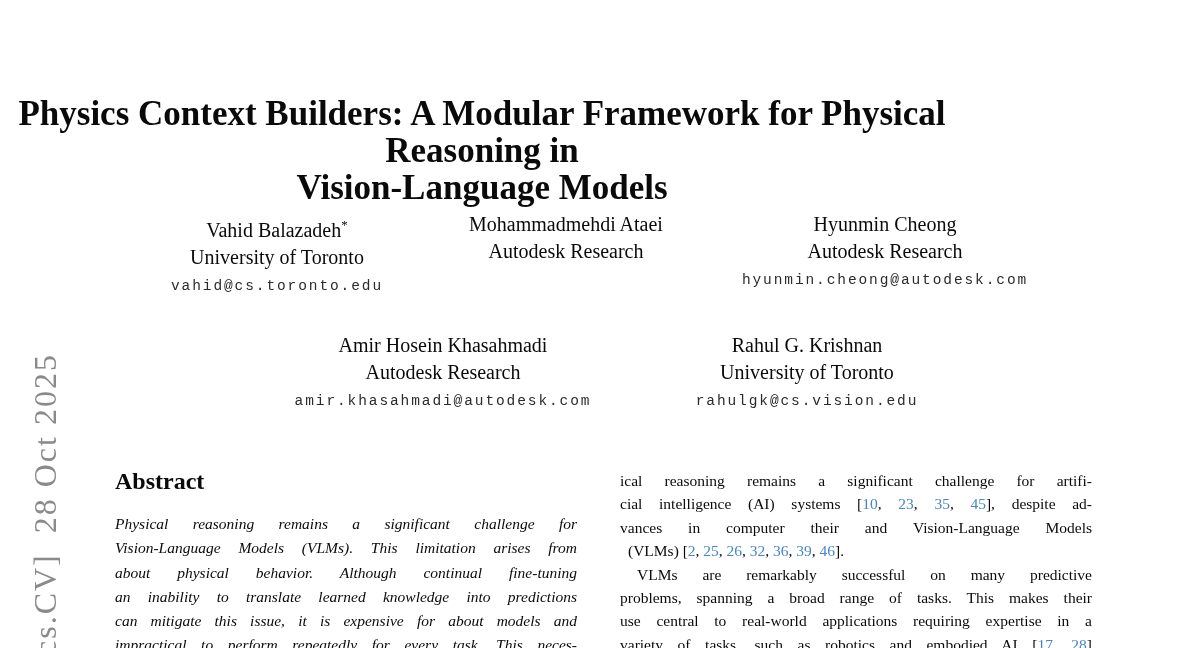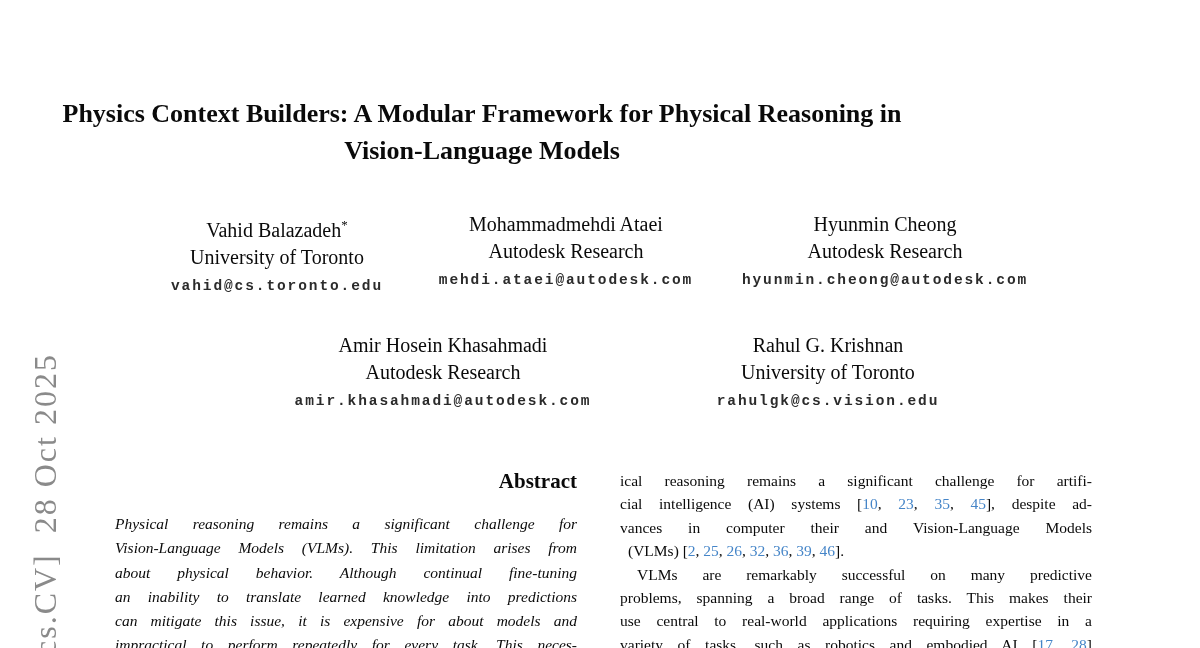--- a/index.html
+++ b/index.html
@@ -29,60 +29,59 @@
     font-family: "Liberation Serif", serif;
   }
 
   
   .title {
     position: absolute;
     top: 95px;
     left: 0;
     width: 964px;
     text-align: center;
-    font-size: 26px;
+    font-size: 35px;
     font-weight: bold;
     line-height: 37px;
   }
   .title-line { display: block; }
 
   
   .author {
     position: absolute;
     text-align: center;
     transform: translateX(-50%);
     white-space: nowrap;
   }
   .row1 { top: 211px; }
   .row2 { top: 332px; }
   .a1 { left: 277px; }
   .a2 { left: 566px; }
   .a3 { left: 885px; }
   .a4 { left: 443px; }
-  .a5 { left: 828px; }
+  .a5 { left: 807px; }
   .author-name, .author-affil { font-size: 20px; line-height: 27px; }
   .author-name sup { font-size: 13px; }
   .author-email {
     margin-top: 7px;
     font-family: "Liberation Mono", monospace;
     font-size: 14.5px;
     line-height: 16px;
     letter-spacing: 1.9px;
     color: #2b2b2b;
-    font-weight: bold;
   }
 
   
   .abstract-heading {
     position: absolute;
     left: 115px;
     width: 462px;
     top: 467px;
-    text-align: right;
-    font-size: 21px;
+    text-align: left;
+    font-size: 24px;
     font-weight: bold;
     line-height: 28px;
   }
   .abstract-text {
     position: absolute;
     left: 115px;
     width: 462px;
     top: 512px;
     font-style: italic;
     font-size: 15.5px;
@@ -119,21 +118,20 @@
 
   <div class="author row1 a1">
     <div class="author-name"><span>Vahid Balazadeh</span><sup>*</sup></div>
     <div class="author-affil">University of Toronto</div>
     <div class="author-email">vahid@cs.toronto.edu</div>
   </div>
 
   <div class="author row1 a2">
     <div class="author-name">Mohammadmehdi Ataei</div>
     <div class="author-affil">Autodesk Research</div>
-    <div class="author-email">mehdi.ataei@autodesk.com</div>
   </div>
 
   <div class="author row1 a3">
     <div class="author-name">Hyunmin Cheong</div>
     <div class="author-affil">Autodesk Research</div>
     <div class="author-email">hyunmin.cheong@autodesk.com</div>
   </div>
 
   <div class="author row2 a4">
     <div class="author-name">Amir Hosein Khasahmadi</div>

